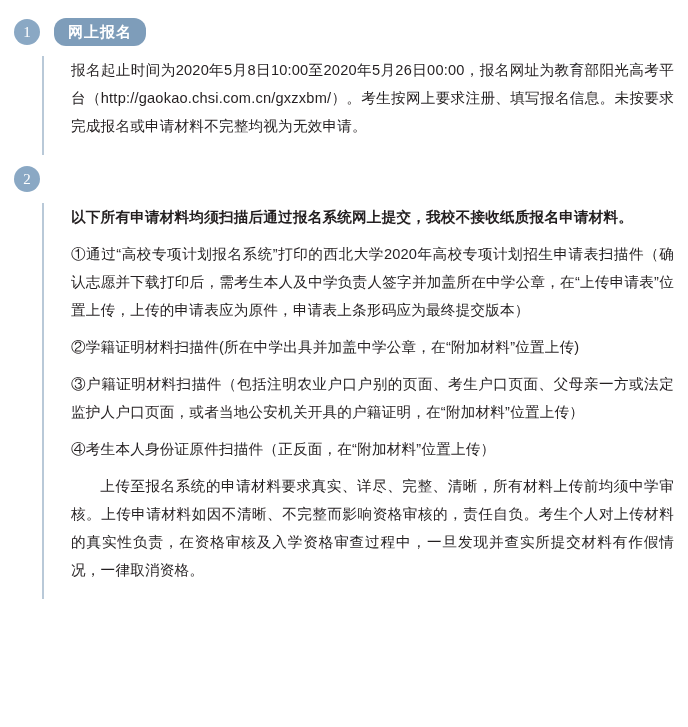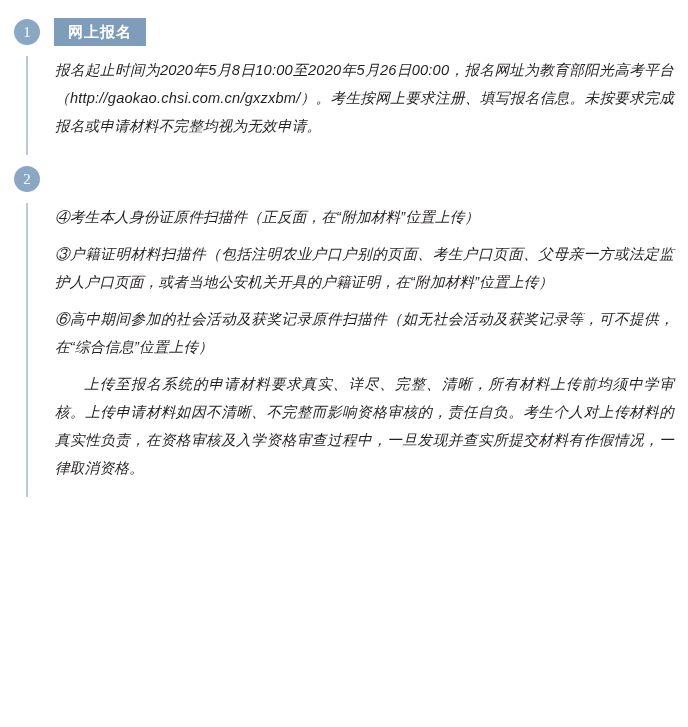--- a/index.html
+++ b/index.html
@@ -47,29 +47,29 @@
   }
   .sec-title {
     background: #7e9dba;
     color: #ffffff;
     font-size: 15px;
     font-weight: bold;
     letter-spacing: 1px;
     padding: 6px 14px 6px 14px;
     line-height: 1.1;
     white-space: nowrap;
+    border-radius: 12px;
   }
 
   
   .sec-body {
     border-left: 2px solid #b9c9d8;
-    margin-left: 12px;
+    margin-left: 28px;
     padding-left: 27px;
     padding-bottom: 6px;
-    font-style: italic;
   }
   .sec-body.last {
     border-left-color: #b9c9d8;
   }
 
   p.para {
     margin: 0 0 9px 0;
     font-size: 14.6px;
     line-height: 28px;
     letter-spacing: 0.2px;
@@ -105,20 +105,22 @@
     </div>
   </div>
 
   <div class="spacer-6"></div>
 
   <div class="section block-2">
     <div class="sec-head">
       <div class="sec-num">2</div>
     </div>
     <div class="sec-body last">
+      <p class="para bold">以下所有申请材料均须扫描后通过报名系统网上提交，我校不接收纸质报名申请材料。</p>
+      <p class="para">①通过“高校专项计划报名系统”打印的西北大学2020年高校专项计划招生申请表扫描件（确认志愿并下载打印后，需考生本人及中学负责人签字并加盖所在中学公章，在“上传申请表”位置上传，上传的申请表应为原件，申请表上条形码应为最终提交版本）</p>
+      <p class="para">②学籍证明材料扫描件(所在中学出具并加盖中学公章，在“附加材料”位置上传)</p>
+      <p class="para">③户籍证明材料扫描件（包括注明农业户口户别的页面、考生户口页面、父母亲一方或法定监护人户口页面，或者当地公安机关开具的户籍证明，在“附加材料”位置上传）</p>
       <p class="para">④考生本人身份证原件扫描件（正反面，在“附加材料”位置上传）</p>
-      <p class="para">③户籍证明材料扫描件（包括注明农业户口户别的页面、考生户口页面、父母亲一方或法定监护人户口页面，或者当地公安机关开具的户籍证明，在“附加材料”位置上传）</p>
-      <p class="para">⑥高中期间参加的社会活动及获奖记录原件扫描件（如无社会活动及获奖记录等，可不提供，在“综合信息”位置上传）</p>
       <p class="para indent gap-top">上传至报名系统的申请材料要求真实、详尽、完整、清晰，所有材料上传前均须中学审核。上传申请材料如因不清晰、不完整而影响资格审核的，责任自负。考生个人对上传材料的真实性负责，在资格审核及入学资格审查过程中，一旦发现并查实所提交材料有作假情况，一律取消资格。</p>
     </div>
   </div>
 
 </div>
 
 </body></html>

